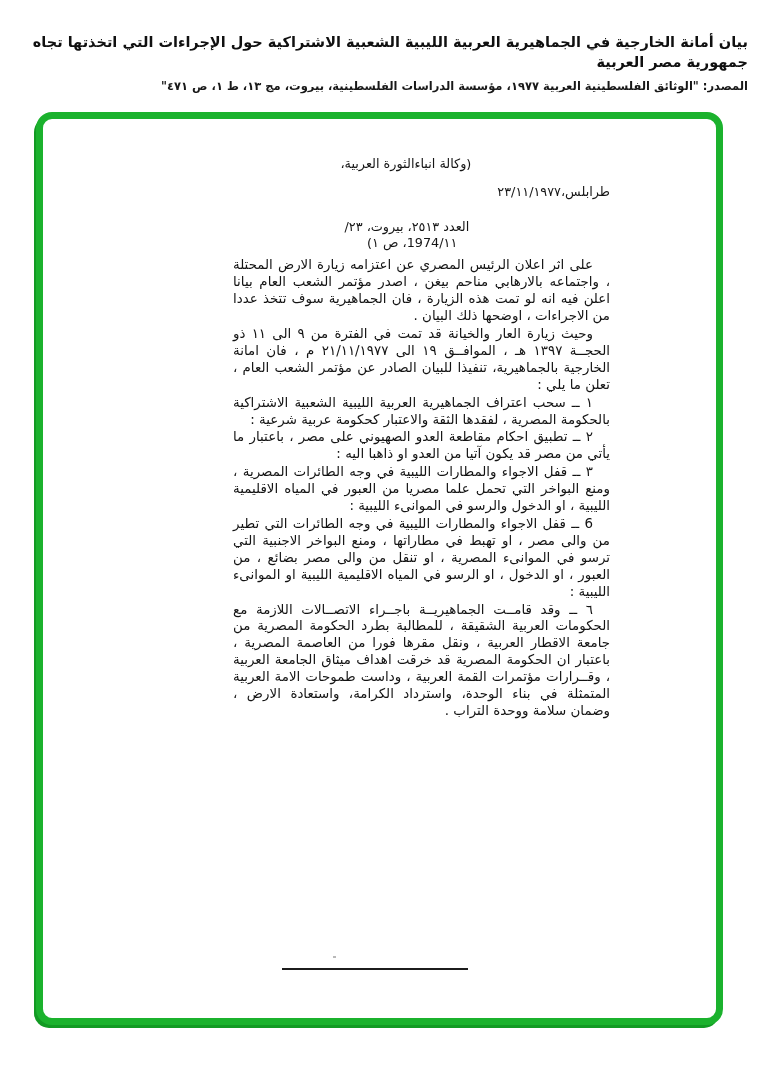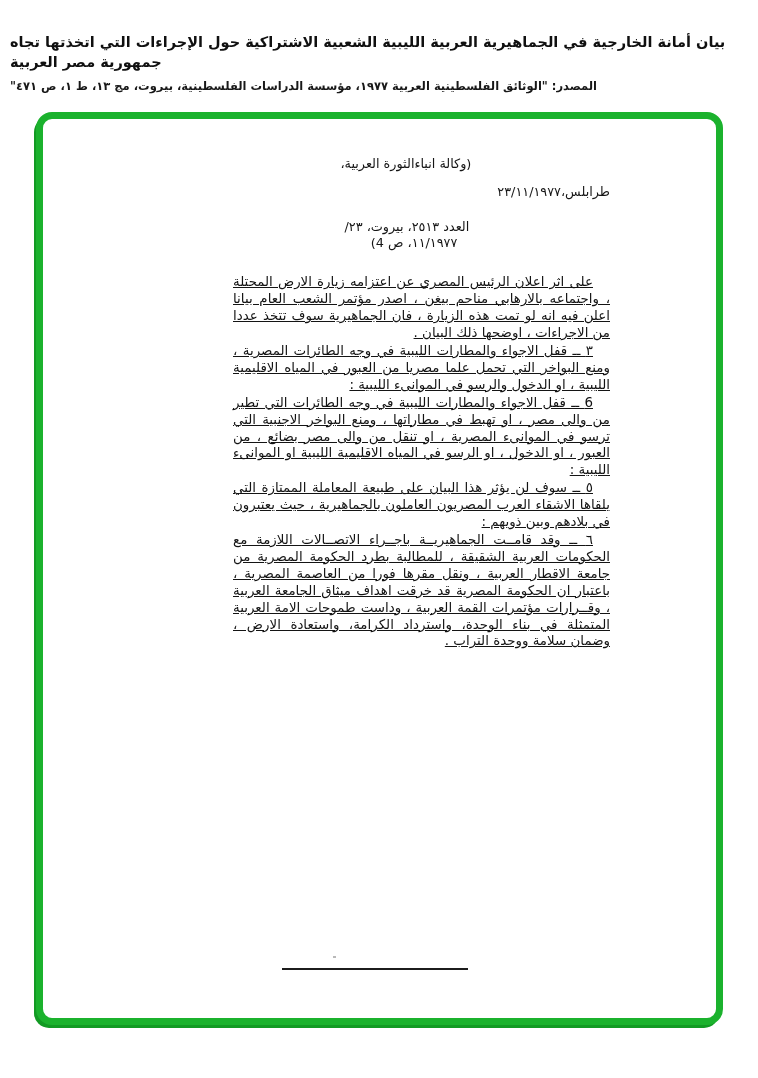--- a/index.html
+++ b/index.html
@@ -6,21 +6,21 @@
     margin: 0; padding: 0;
     width: 758px; height: 1078px;
     background: #ffffff;
     font-family: "DejaVu Sans", sans-serif;
     overflow: hidden;
     position: relative;
   }
   .page-header {
     position: absolute;
     top: 32px; left: 10px; right: 10px;
-    text-align: left;
+    text-align: right;
     direction: rtl;
     color: #101010;
   }
   .page-header .hdr-title {
     font-size: 14.5px;
     font-weight: bold;
     line-height: 20px;
     letter-spacing: 0;
   }
   .page-header .hdr-source {
@@ -66,21 +66,21 @@
     white-space: nowrap;
     margin-left: 26px;
     margin-top: 28px;
   }
   .citation .agency {
     text-align: right;
   }
   .citation .agency .agency-line { white-space: nowrap; }
   .citation .agency .agency-line.l2 { padding-right: 2px; margin-top: 47px; }
   .citation .agency .agency-line.l3 { padding-right: 14px; }
-  .doc-body { margin-top: 24px; text-decoration: underline; }
+  .doc-body { margin-top: 7px; }
   .doc-body .para {
     font-size: 13.4px;
     line-height: 16.9px;
     text-align: justify;
     text-indent: 17px;
     color: #131313;
     margin: 0 0 1px 0;
   }
   .end-divider {
     position: absolute;
@@ -105,27 +105,29 @@
 
 <div class="doc-frame" style="border-color: rgb(27, 178, 45); box-shadow: rgb(18, 154, 35) -3px 4px 0px -1px;"></div>
 
 <div class="doc-column">
 
   <div class="citation">
     <div class="dateline">طرابلس،٢٣/١١/١٩٧٧</div>
     <div class="agency">
       <div class="agency-line l1">(وكالة انباءالثورة العربية،</div>
       <div class="agency-line l2">العدد ٢٥١٣، بيروت، ٢٣/</div>
-      <div class="agency-line l3">١١/١٩٧٧، ص 4)</div>
+      <div class="agency-line l3">١١/1974، ص ١)</div>
     </div>
   </div>
 
   <div class="doc-body">
     <p class="para">على اثر اعلان الرئيس المصري عن اعتزامه زيارة الارض المحتلة ، واجتماعه بالارهابي مناحم بيغن ، اصدر مؤتمر الشعب العام بيانا اعلن فيه انه لو تمت هذه الزيارة ، فان الجماهيرية سوف تتخذ عددا من الاجراءات ، اوضحها ذلك البيان .</p>
+    <p class="para">وحيث زيارة العار والخيانة قد تمت في الفترة من ٩ الى ١١ ذو الحجــة ١٣٩٧ هـ ، الموافــق ١٩ الى ٢١/١١/١٩٧٧ م ، فان امانة الخارجية بالجماهيرية، تنفيذا للبيان الصادر عن مؤتمر الشعب العام ، تعلن ما يلي :</p>
+    <p class="para">١ ــ سحب اعتراف الجماهيرية العربية الليبية الشعبية الاشتراكية بالحكومة المصرية ، لفقدها الثقة والاعتبار كحكومة عربية شرعية :</p>
+    <p class="para">٢ ــ تطبيق احكام مقاطعة العدو الصهيوني على مصر ، باعتبار ما يأتي من مصر قد يكون آتيا من العدو او ذاهبا اليه :</p>
     <p class="para">٣ ــ قفل الاجواء والمطارات الليبية في وجه الطائرات المصرية ، ومنع البواخر التي تحمل علما مصريا من العبور في المياه الاقليمية الليبية ، او الدخول والرسو في الموانىء الليبية :</p>
     <p class="para">6 ــ قفل الاجواء والمطارات الليبية في وجه الطائرات التي تطير من والى مصر ، او تهبط في مطاراتها ، ومنع البواخر الاجنبية التي ترسو في الموانىء المصرية ، او تنقل من والى مصر بضائع ، من العبور ، او الدخول ، او الرسو في المياه الاقليمية الليبية او الموانىء الليبية :</p>
-    <p class="para">٥ ــ سوف لن يؤثر هذا البيان على طبيعة المعاملة الممتازة التي يلقاها الاشقاء العرب المصريون العاملون بالجماهيرية ، حيث يعتبرون في بلادهم وبين ذويهم :</p>
     <p class="para">٦ ــ وقد قامــت الجماهيريــة باجــراء الاتصــالات اللازمة مع الحكومات العربية الشقيقة ، للمطالبة بطرد الحكومة المصرية من جامعة الاقطار العربية ، ونقل مقرها فورا من العاصمة المصرية ، باعتبار ان الحكومة المصرية قد خرقت اهداف ميثاق الجامعة العربية ، وقــرارات مؤتمرات القمة العربية ، وداست طموحات الامة العربية المتمثلة في بناء الوحدة، واسترداد الكرامة، واستعادة الارض ، وضمان سلامة ووحدة التراب .</p>
   </div>
 </div>
 
 <div class="end-divider"></div>
 <div class="speck"></div>
 
 </body></html>

